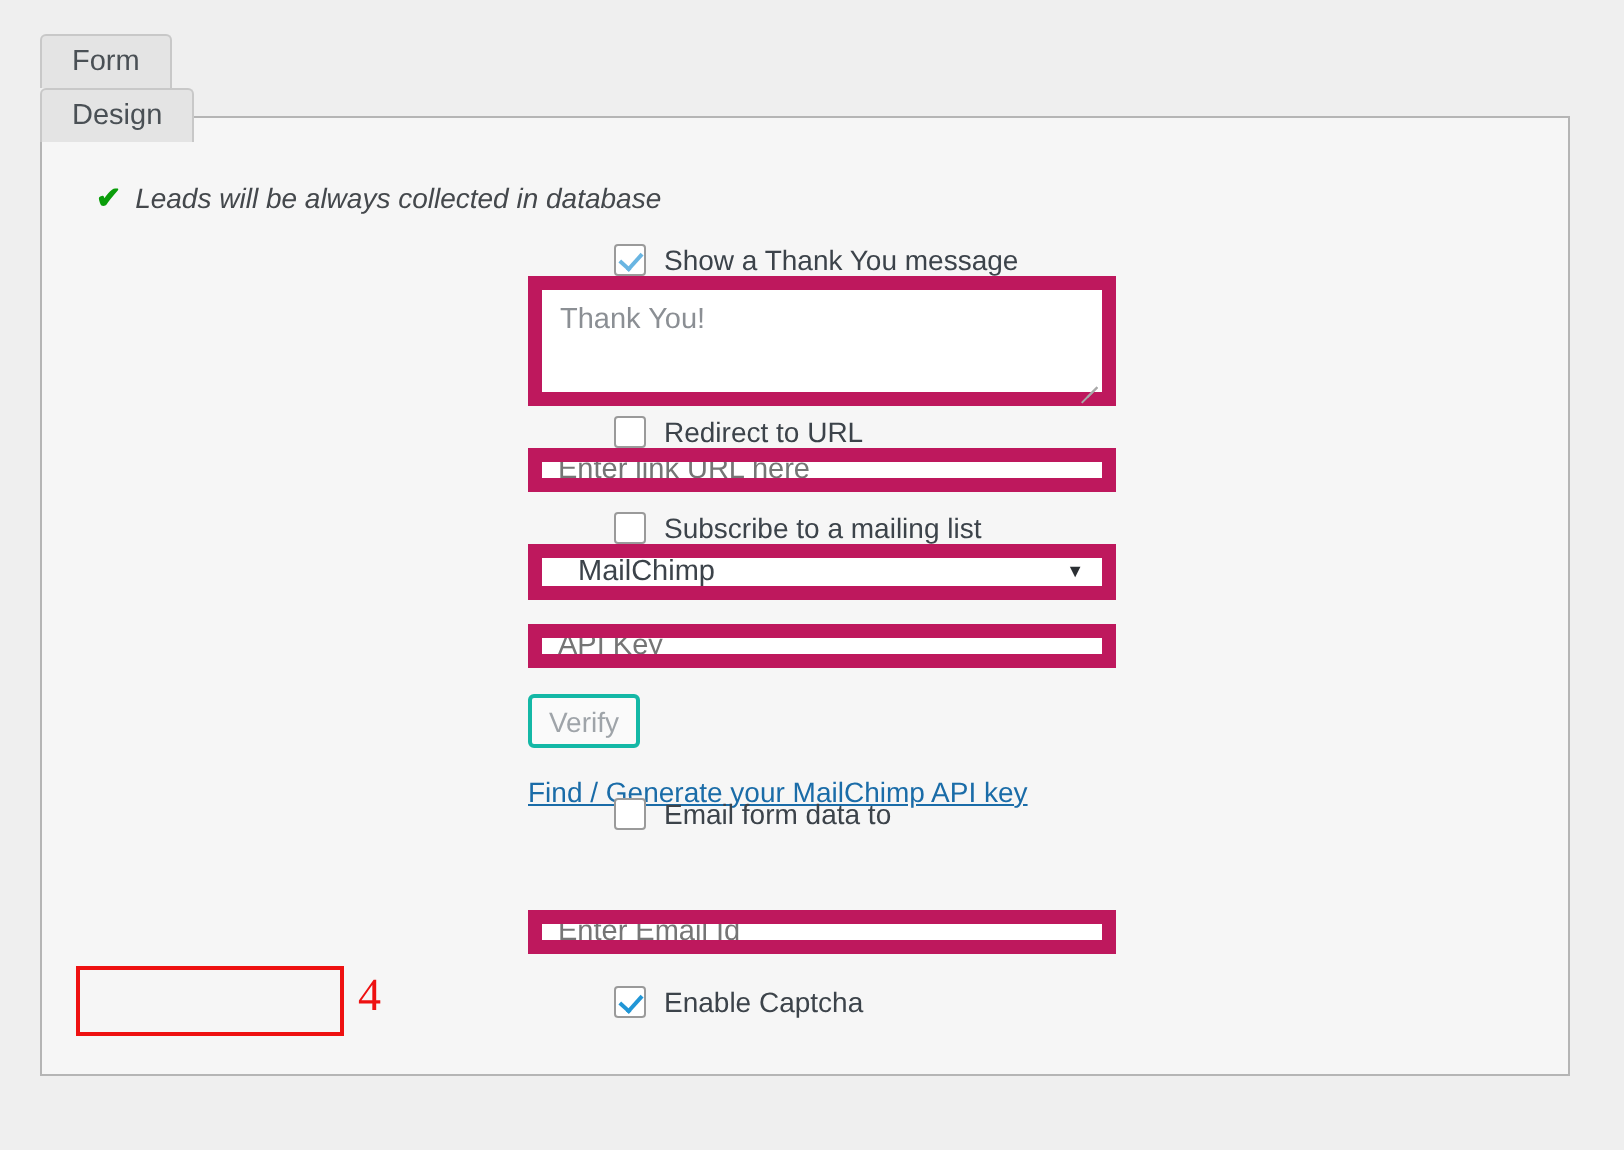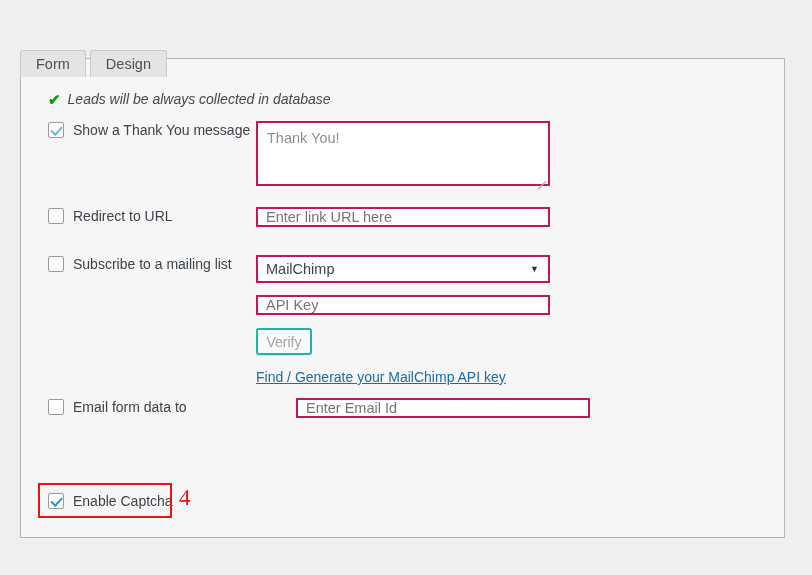--- a/index.html
+++ b/index.html
@@ -14,25 +14,26 @@
     font-size: 14px;
     color: #3c434a;
     overflow: hidden;
     position: relative;
   }
 
   
   .tab-strip {
     position: absolute;
     left: 20px;
-    top: 47px;
+    top: 17px;
     height: 33px;
     display: flex;
-    align-items: center;
+    align-items: flex-start;
     z-index: 3;
+    flex-direction: column;
   }
   .tab {
     height: 27px;
     line-height: 27px;
     padding: 0 15px;
     margin-right: 4px;
     background: #e4e4e4;
     border: 1px solid #c8c8c8;
     border-bottom: none;
     border-radius: 3px 3px 0 0;
@@ -85,21 +86,22 @@
     font-size: 14px;
     color: #44484c;
   }
 
   
   .row {
     position: absolute;
     left: 27px;
     right: 10px;
     display: flex;
-    align-items: flex-start;
+    align-items: center;
+    flex-direction: column;
   }
   .label-cell {
     width: 208px;
     display: flex;
     align-items: center;
     flex: none;
     padding-top: 1px;
   }
   .row-label {
     margin-left: 9px;
@@ -131,21 +133,21 @@
     transform: rotate(42deg);
   }
   .cb.checked-strong::after {
     border-color: #2196d6;
   }
 
   
   .field {
     box-sizing: border-box;
     background: #ffffff;
-    border: 2px solid #be185d;
+    border: 7px solid #be185d;
     font-family: "Liberation Sans", sans-serif;
     font-size: 14.5px;
     color: #8b8f94;
   }
   .textarea-box {
     width: 294px;
     height: 65px;
     padding: 7px 9px;
     position: relative;
   }
@@ -172,21 +174,21 @@
   .input-box {
     width: 294px;
     height: 20px;
     line-height: 25px;
     padding: 4px 8px;
   }
   .select-box {
     width: 294px;
     height: 28px;
     line-height: 26px;
-    padding: 0 8px;
+    padding: 0 18px;
     color: #3c434a;
     position: relative;
     display: flex;
     align-items: center;
   }
   .select-arrow {
     position: absolute;
     right: 9px;
     top: 50%;
     transform: translateY(-50%);

